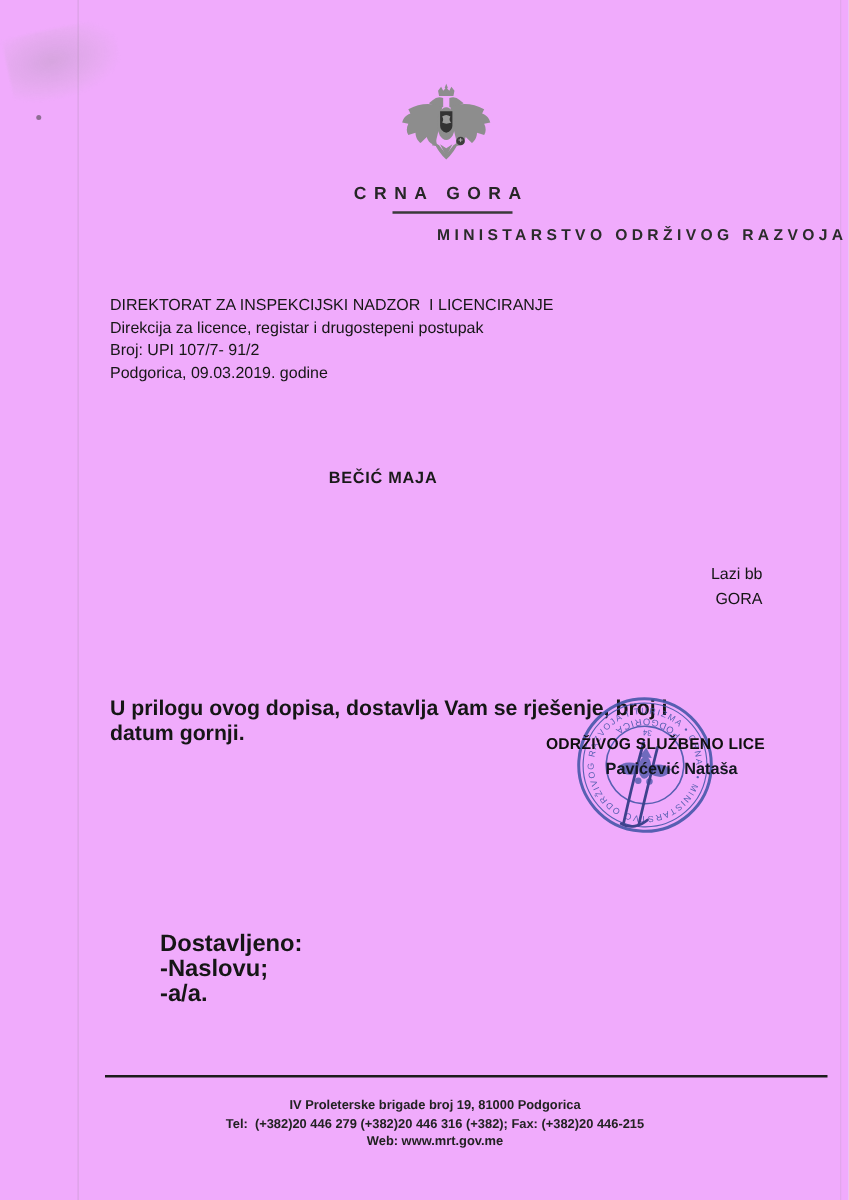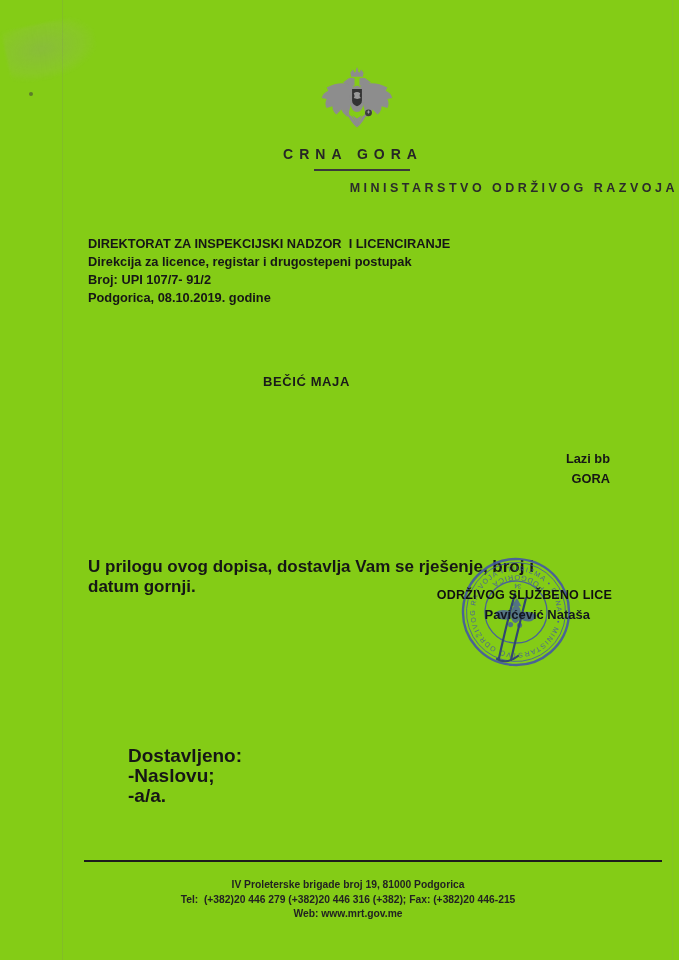--- a/index.html
+++ b/index.html
@@ -1,20 +1,20 @@
 <!DOCTYPE html>
 <html><head>
 <meta charset="utf-8">
 <style>
   html,body{margin:0;padding:0;background:#e8e8e8;}
   .page{
     position:relative;
     width:679px;height:960px;
     margin:0 auto;
-    background:#84cc16;
+    background:#f0abfc;
     overflow:hidden;
     font-family:"Liberation Sans","DejaVu Sans",sans-serif;
     color:#1c1c1c;
   }
   .abs{position:absolute;}
   .pre{white-space:pre-wrap;}
 
   
   .smudge{
     left:6px;top:22px;width:90px;height:55px;
@@ -32,27 +32,27 @@
     left:28px;top:146px;width:650px;text-align:center;
     font-size:14px;font-weight:700;letter-spacing:6px;color:#262626;
   }
   .country-divider{left:314px;top:169px;width:96px;height:2px;background:#3a3a3a;}
   .ministry{
     left:28px;top:179px;width:650px;text-align:right;
     font-size:12.5px;font-weight:700;letter-spacing:3.5px;color:#2b2b2b;line-height:19px;
   }
 
   
-  .sender{left:88px;top:235px;font-size:12.8px;line-height:18px;font-weight:700;color:#161616;}
+  .sender{left:88px;top:235px;font-size:12.8px;line-height:18px;font-weight:400;color:#161616;}
 
   .recipient-name{left:263px;top:374px;font-size:13px;font-weight:700;letter-spacing:.6px;color:#1a1a1a;}
 
   .recipient-address{
     left:450px;top:449px;width:160px;text-align:right;
-    font-size:12.8px;line-height:19.5px;font-weight:700;color:#161616;
+    font-size:12.8px;line-height:19.5px;font-weight:400;color:#161616;
   }
 
   .body-text{left:88px;top:533px;width:480px;font-size:17px;font-weight:600;color:#161616;margin-top:24px;}
 
   
   .stamp-wrap{left:452px;top:548px;width:128px;height:128px;}
   .stamp-svg{position:absolute;left:0;top:0;opacity:.88;}
   .sig-block{left:380px;top:588px;width:232px;text-align:right;z-index:3;}
   .sig-title{font-size:12.5px;font-weight:700;letter-spacing:.2px;color:#101010;}
   .sig-name{margin-top:5px;margin-right:22px;font-size:13px;font-weight:700;color:#13161f;}
@@ -109,21 +109,21 @@
   <div class="abs country">CRNA GORA</div>
   <div class="abs country-divider"></div>
   <div class="abs ministry">
     <div>MINISTARSTVO ODRŽIVOG RAZVOJA</div>
   </div>
 
   <div class="abs sender">
     <div class="pre">DIREKTORAT ZA INSPEKCIJSKI NADZOR  I LICENCIRANJE</div>
     <div>Direkcija za licence, registar i drugostepeni postupak</div>
     <div>Broj: UPI 107/7- 91/2</div>
-    <div>Podgorica, 08.10.2019. godine</div>
+    <div>Podgorica, 09.03.2019. godine</div>
   </div>
 
   <div class="abs recipient-name">BEČIĆ MAJA</div>
   <div class="abs recipient-address">
     <div>Lazi bb</div>
     <div>GORA</div>
   </div>
 
   <div class="abs body-text">U prilogu ovog dopisa, dostavlja Vam se rješenje, broj i datum gornji.</div>
 

